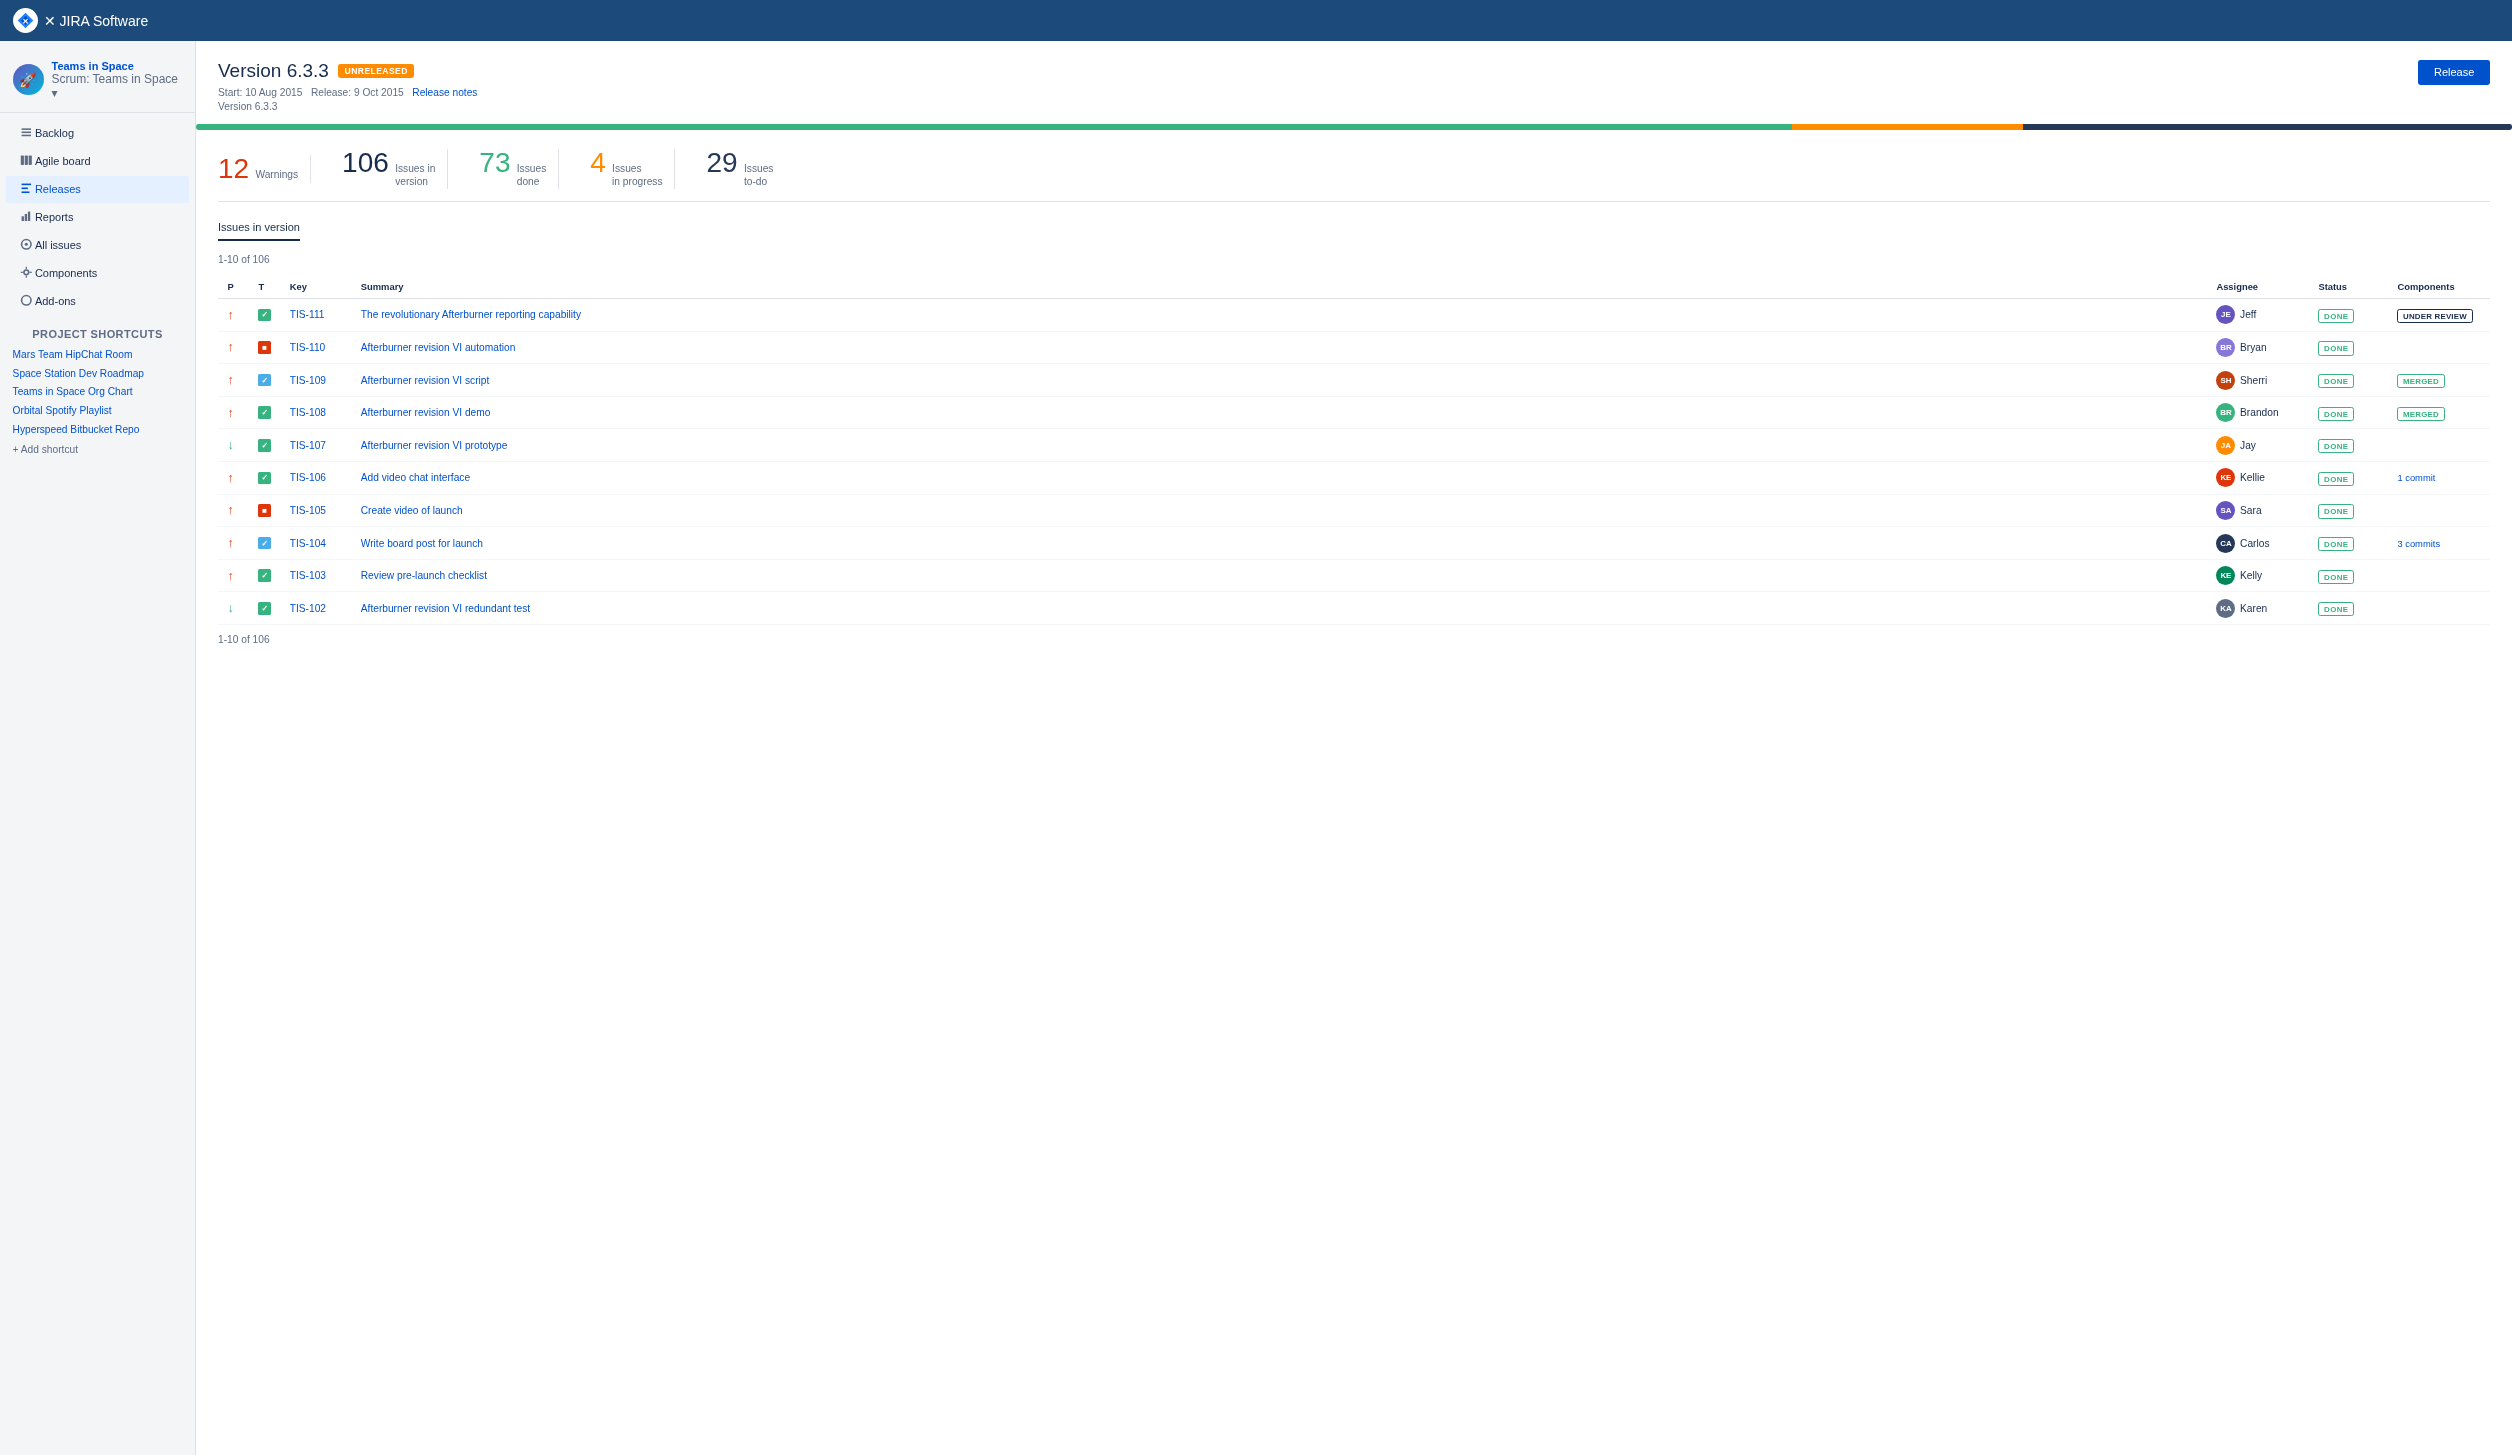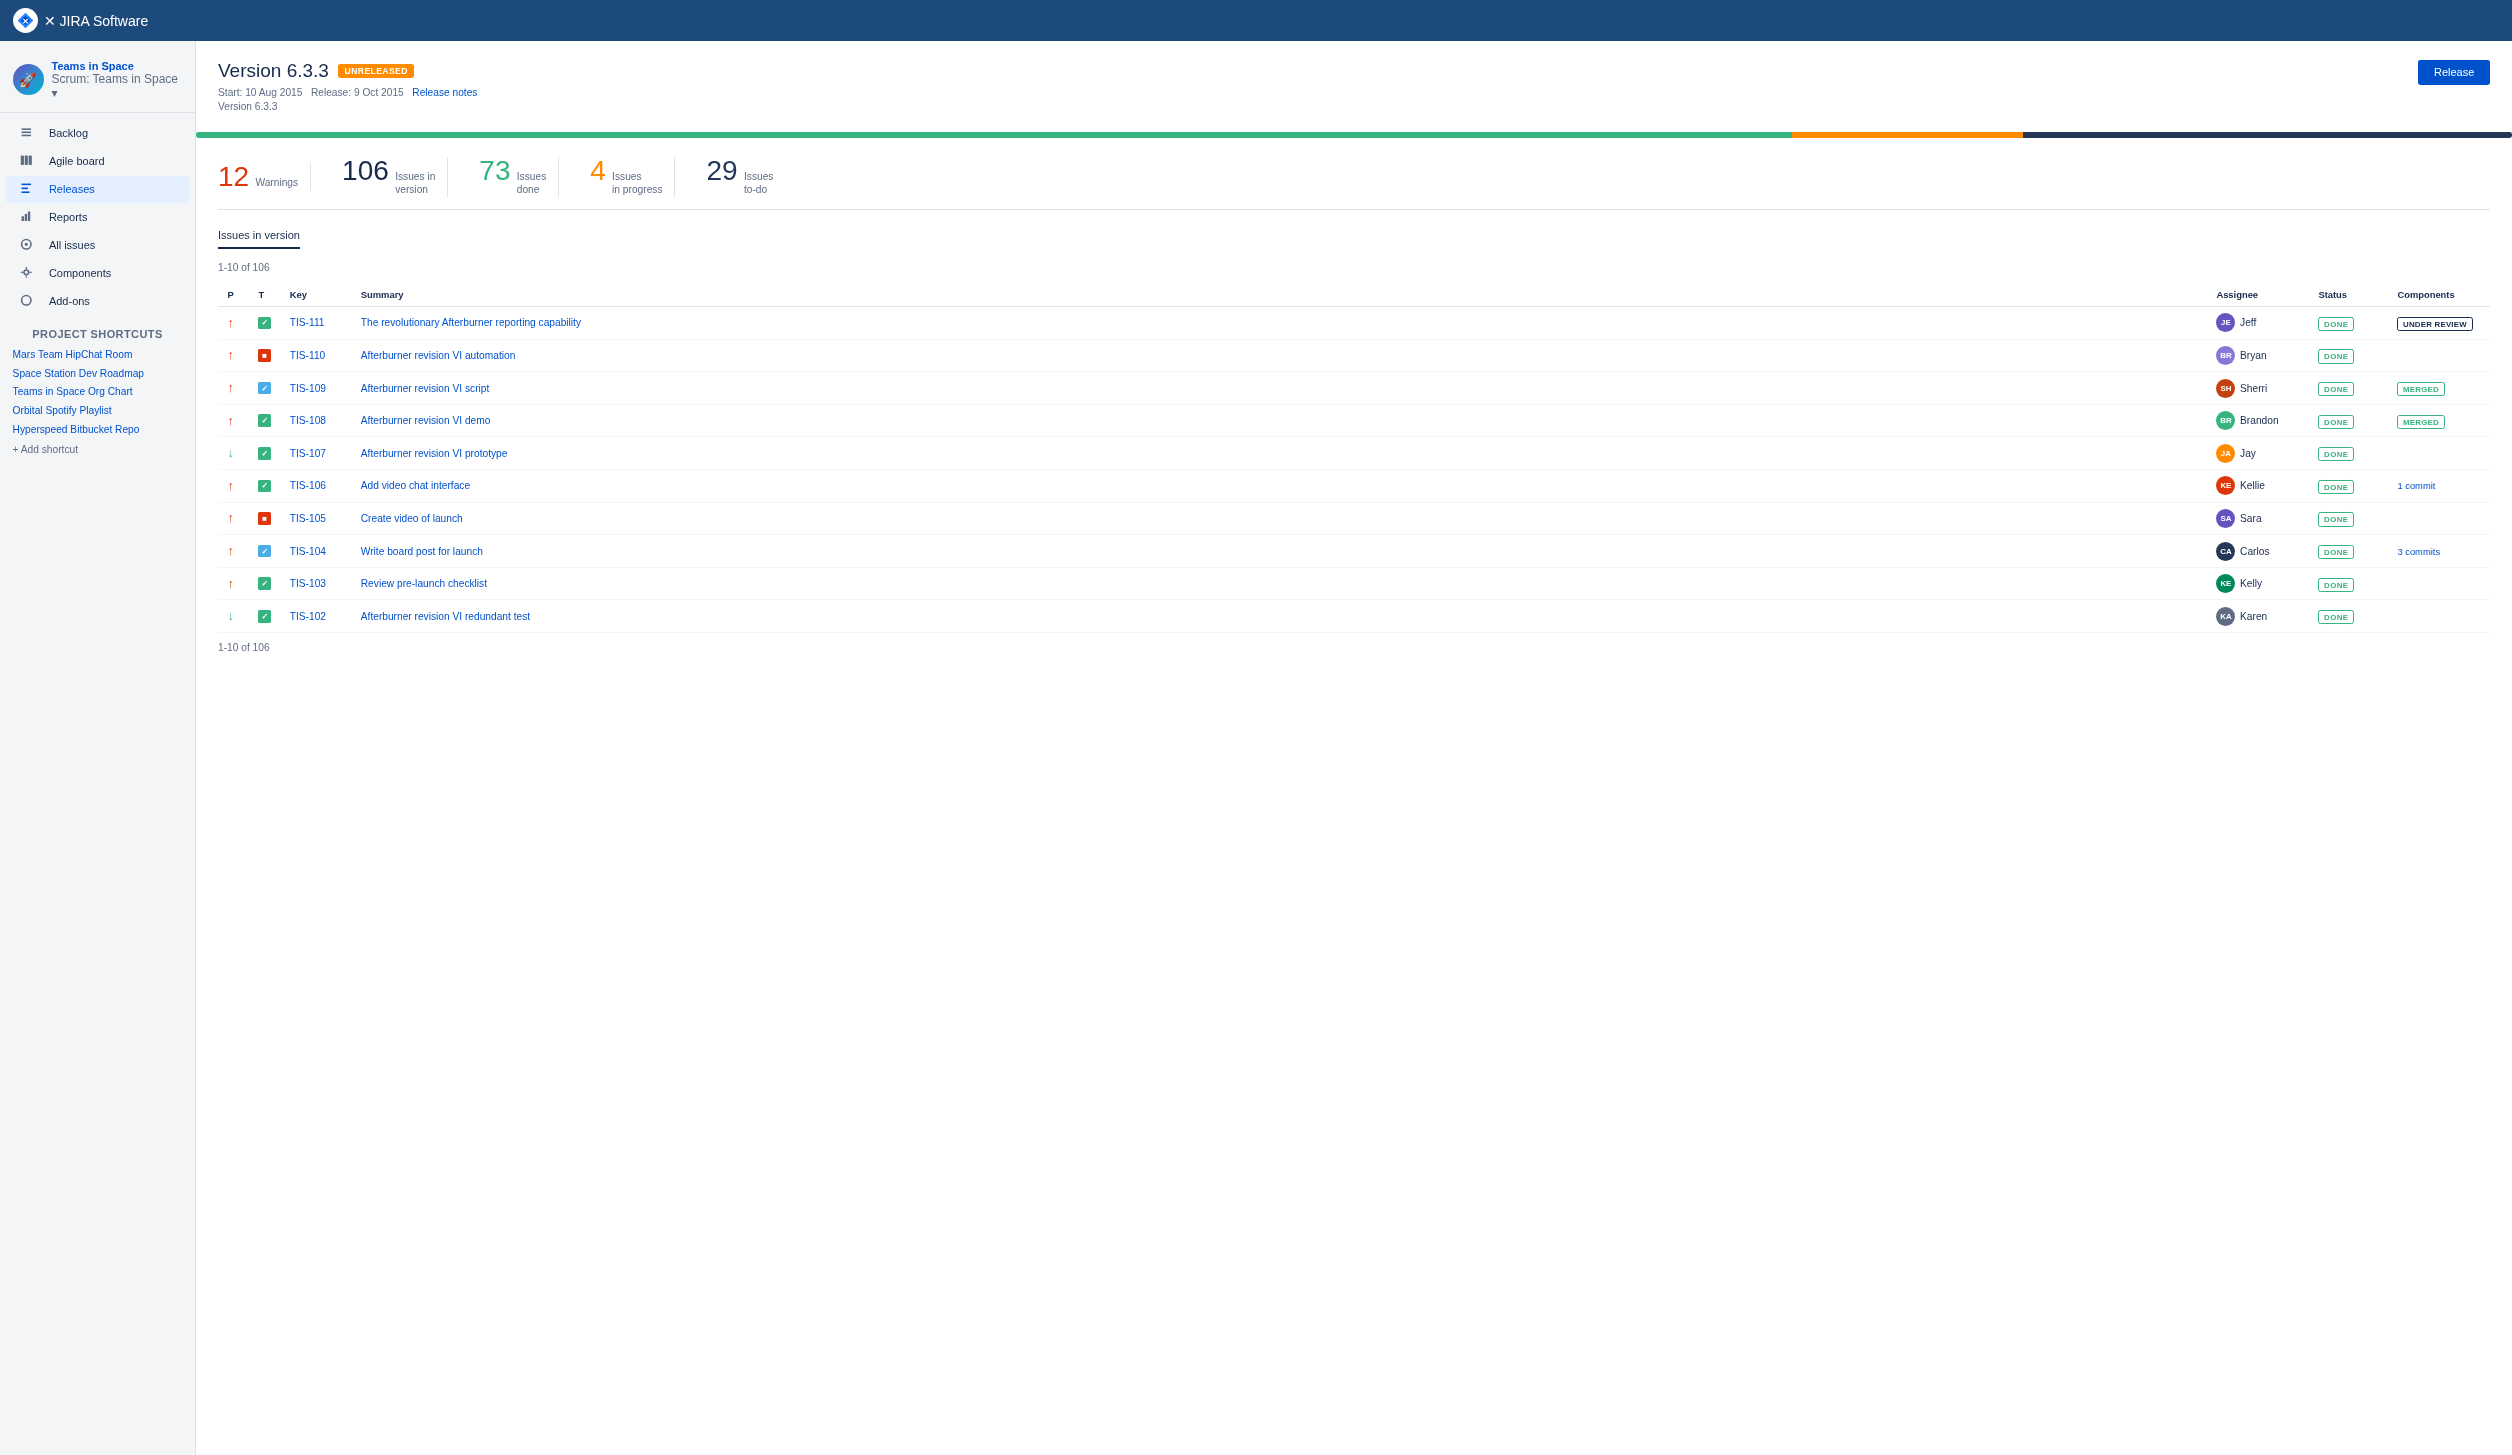--- a/index.html
+++ b/index.html
@@ -55,21 +55,21 @@
       display: flex; align-items: center; justify-content: center;
       font-size: 14px;
     }
     .project-info { flex: 1; }
     .project-name { color: #0052cc; font-weight: 600; font-size: 11px; }
     .project-type { color: #5e6c84; font-size: 12px; display: flex; align-items: center; gap: 3.1px; }
 
     .sidebar-nav-item {
       display: flex;
       align-items: center;
-      gap: 16px;
+      gap: 2px;
       padding: 6.3px 12.6px;
       color: #172b4d;
       cursor: pointer;
       text-decoration: none;
       font-size: 11px;
       border-radius: 2.4px;
       margin: 0.8px 6.3px;
     }
     .sidebar-nav-item.active { background: #e4f0ff; color: #0052cc; font-weight: 500; }
     .sidebar-nav-icon { width: 14px; text-align: center; color: #5e6c84; }
@@ -105,21 +105,21 @@
       background: white;
       padding: 19px 22px;
       overflow: auto;
     }
 
     
     .version-header {
       display: flex;
       align-items: flex-start;
       justify-content: space-between;
-      margin-bottom: 20px;
+      margin-bottom: 12px;
     }
     .version-title-row {
       display: flex;
       align-items: center;
       gap: 9.4px;
       margin-bottom: 4.7px;
     }
     .version-title {
       font-size: 19px;
       font-weight: 400;

